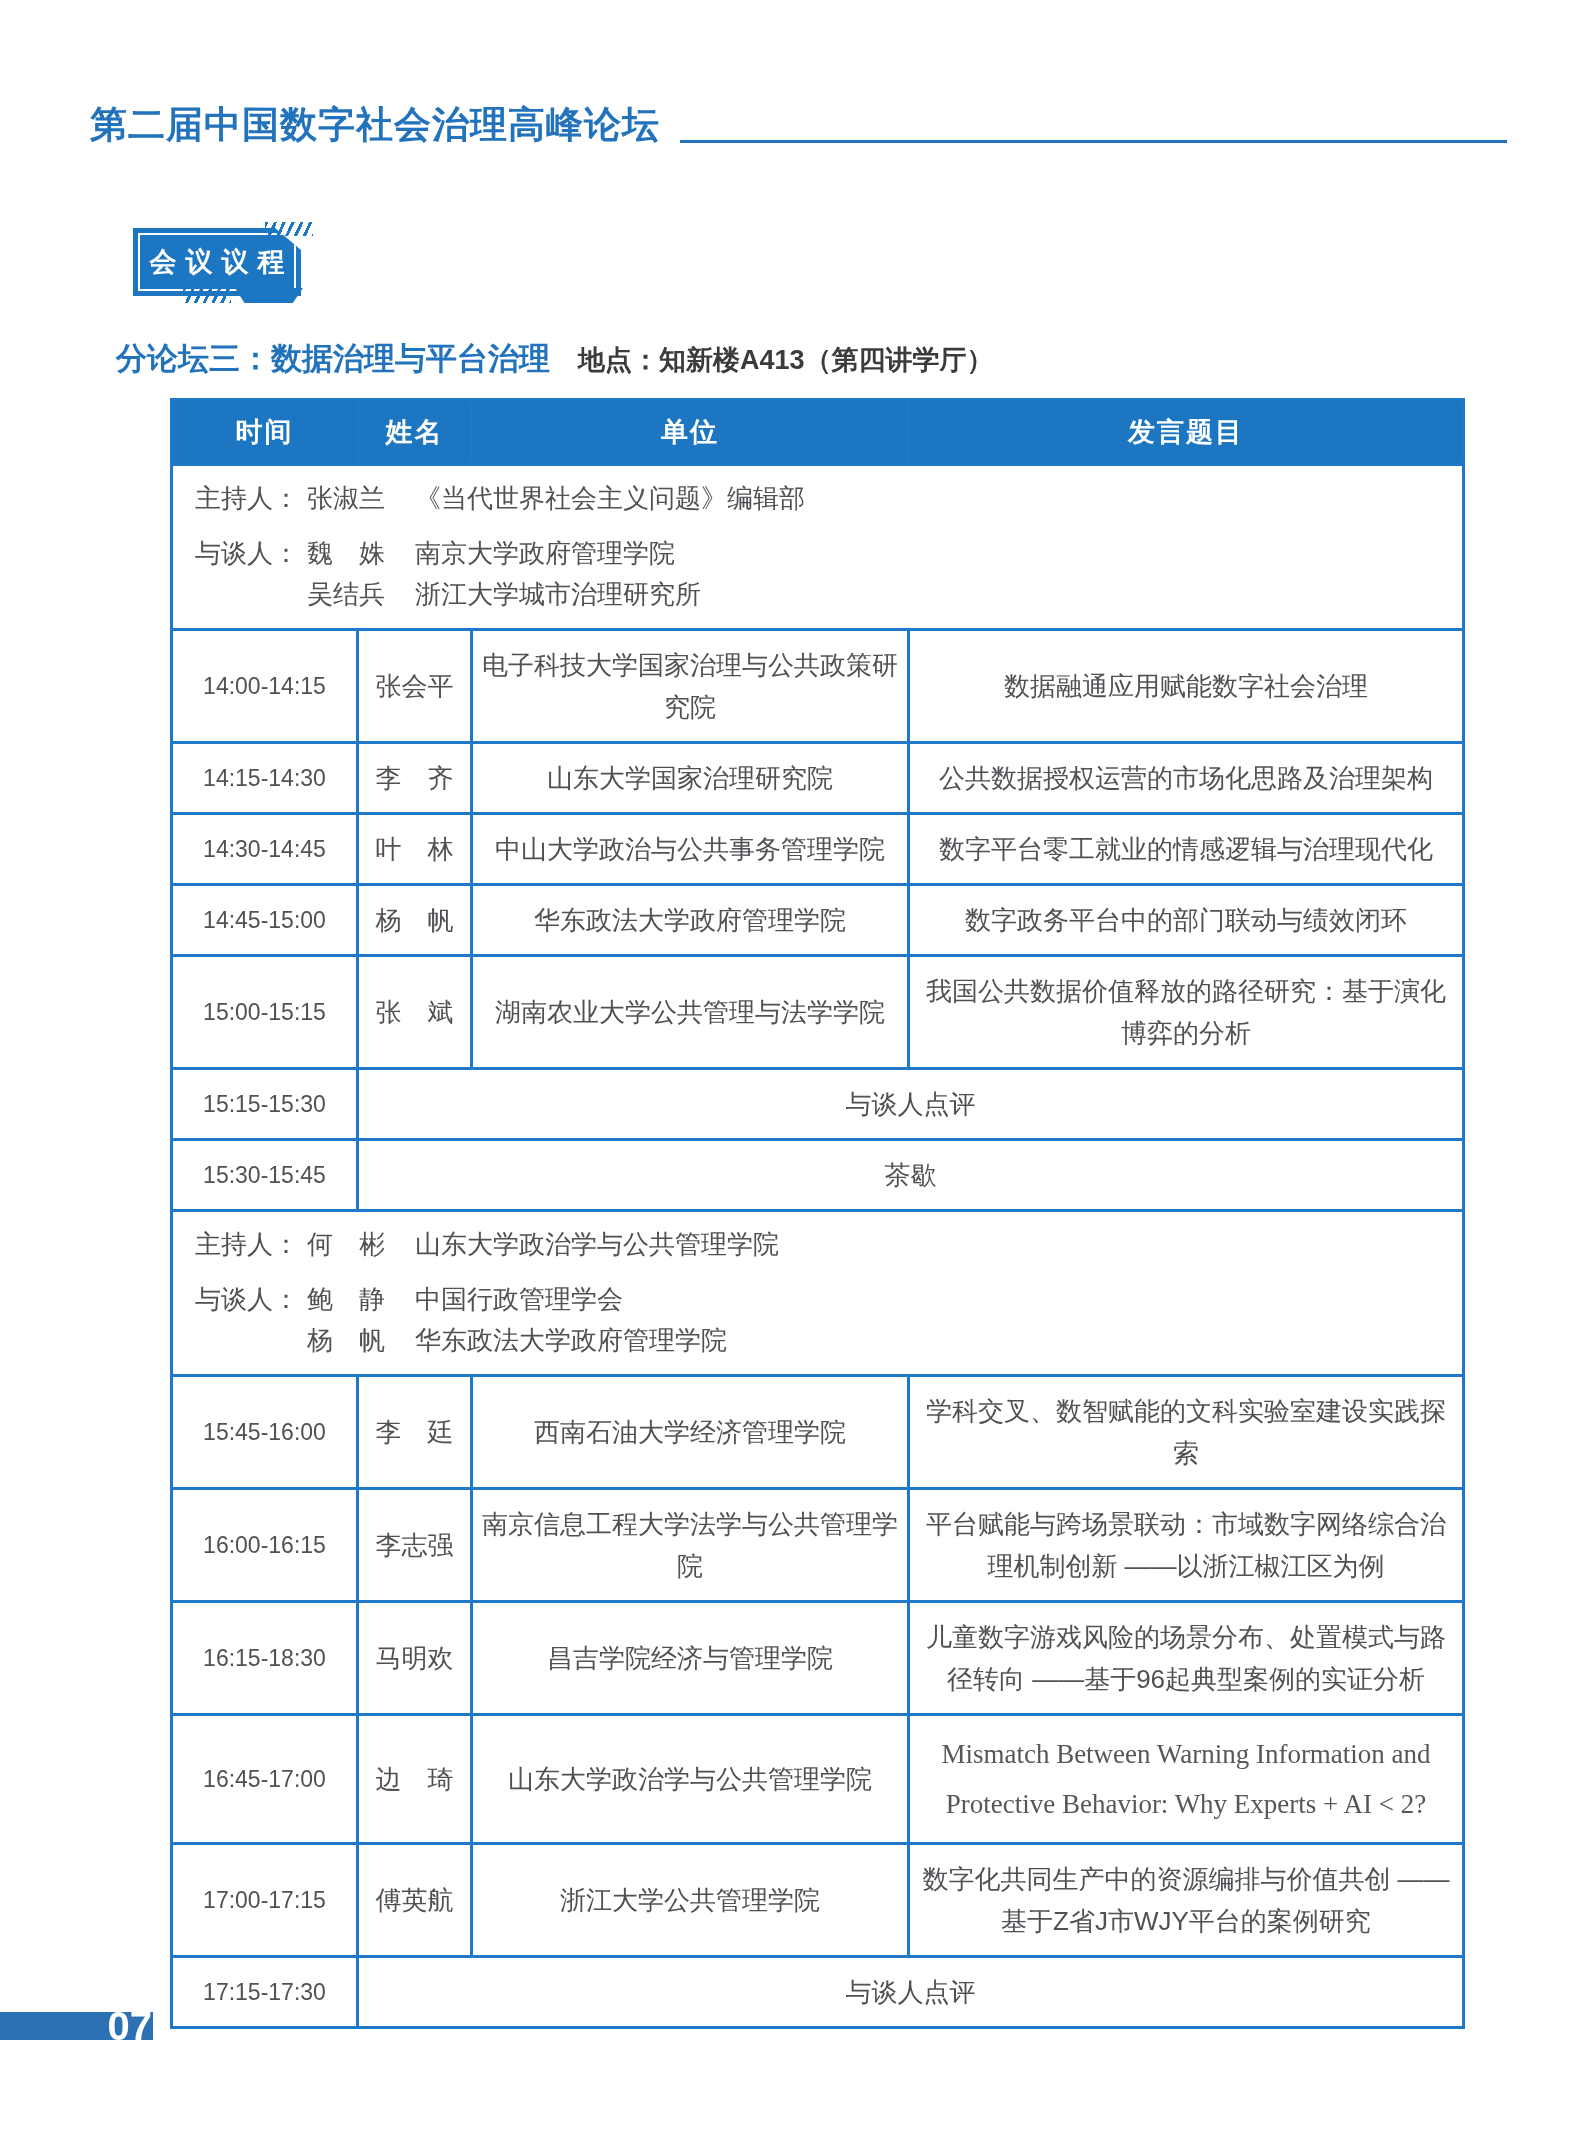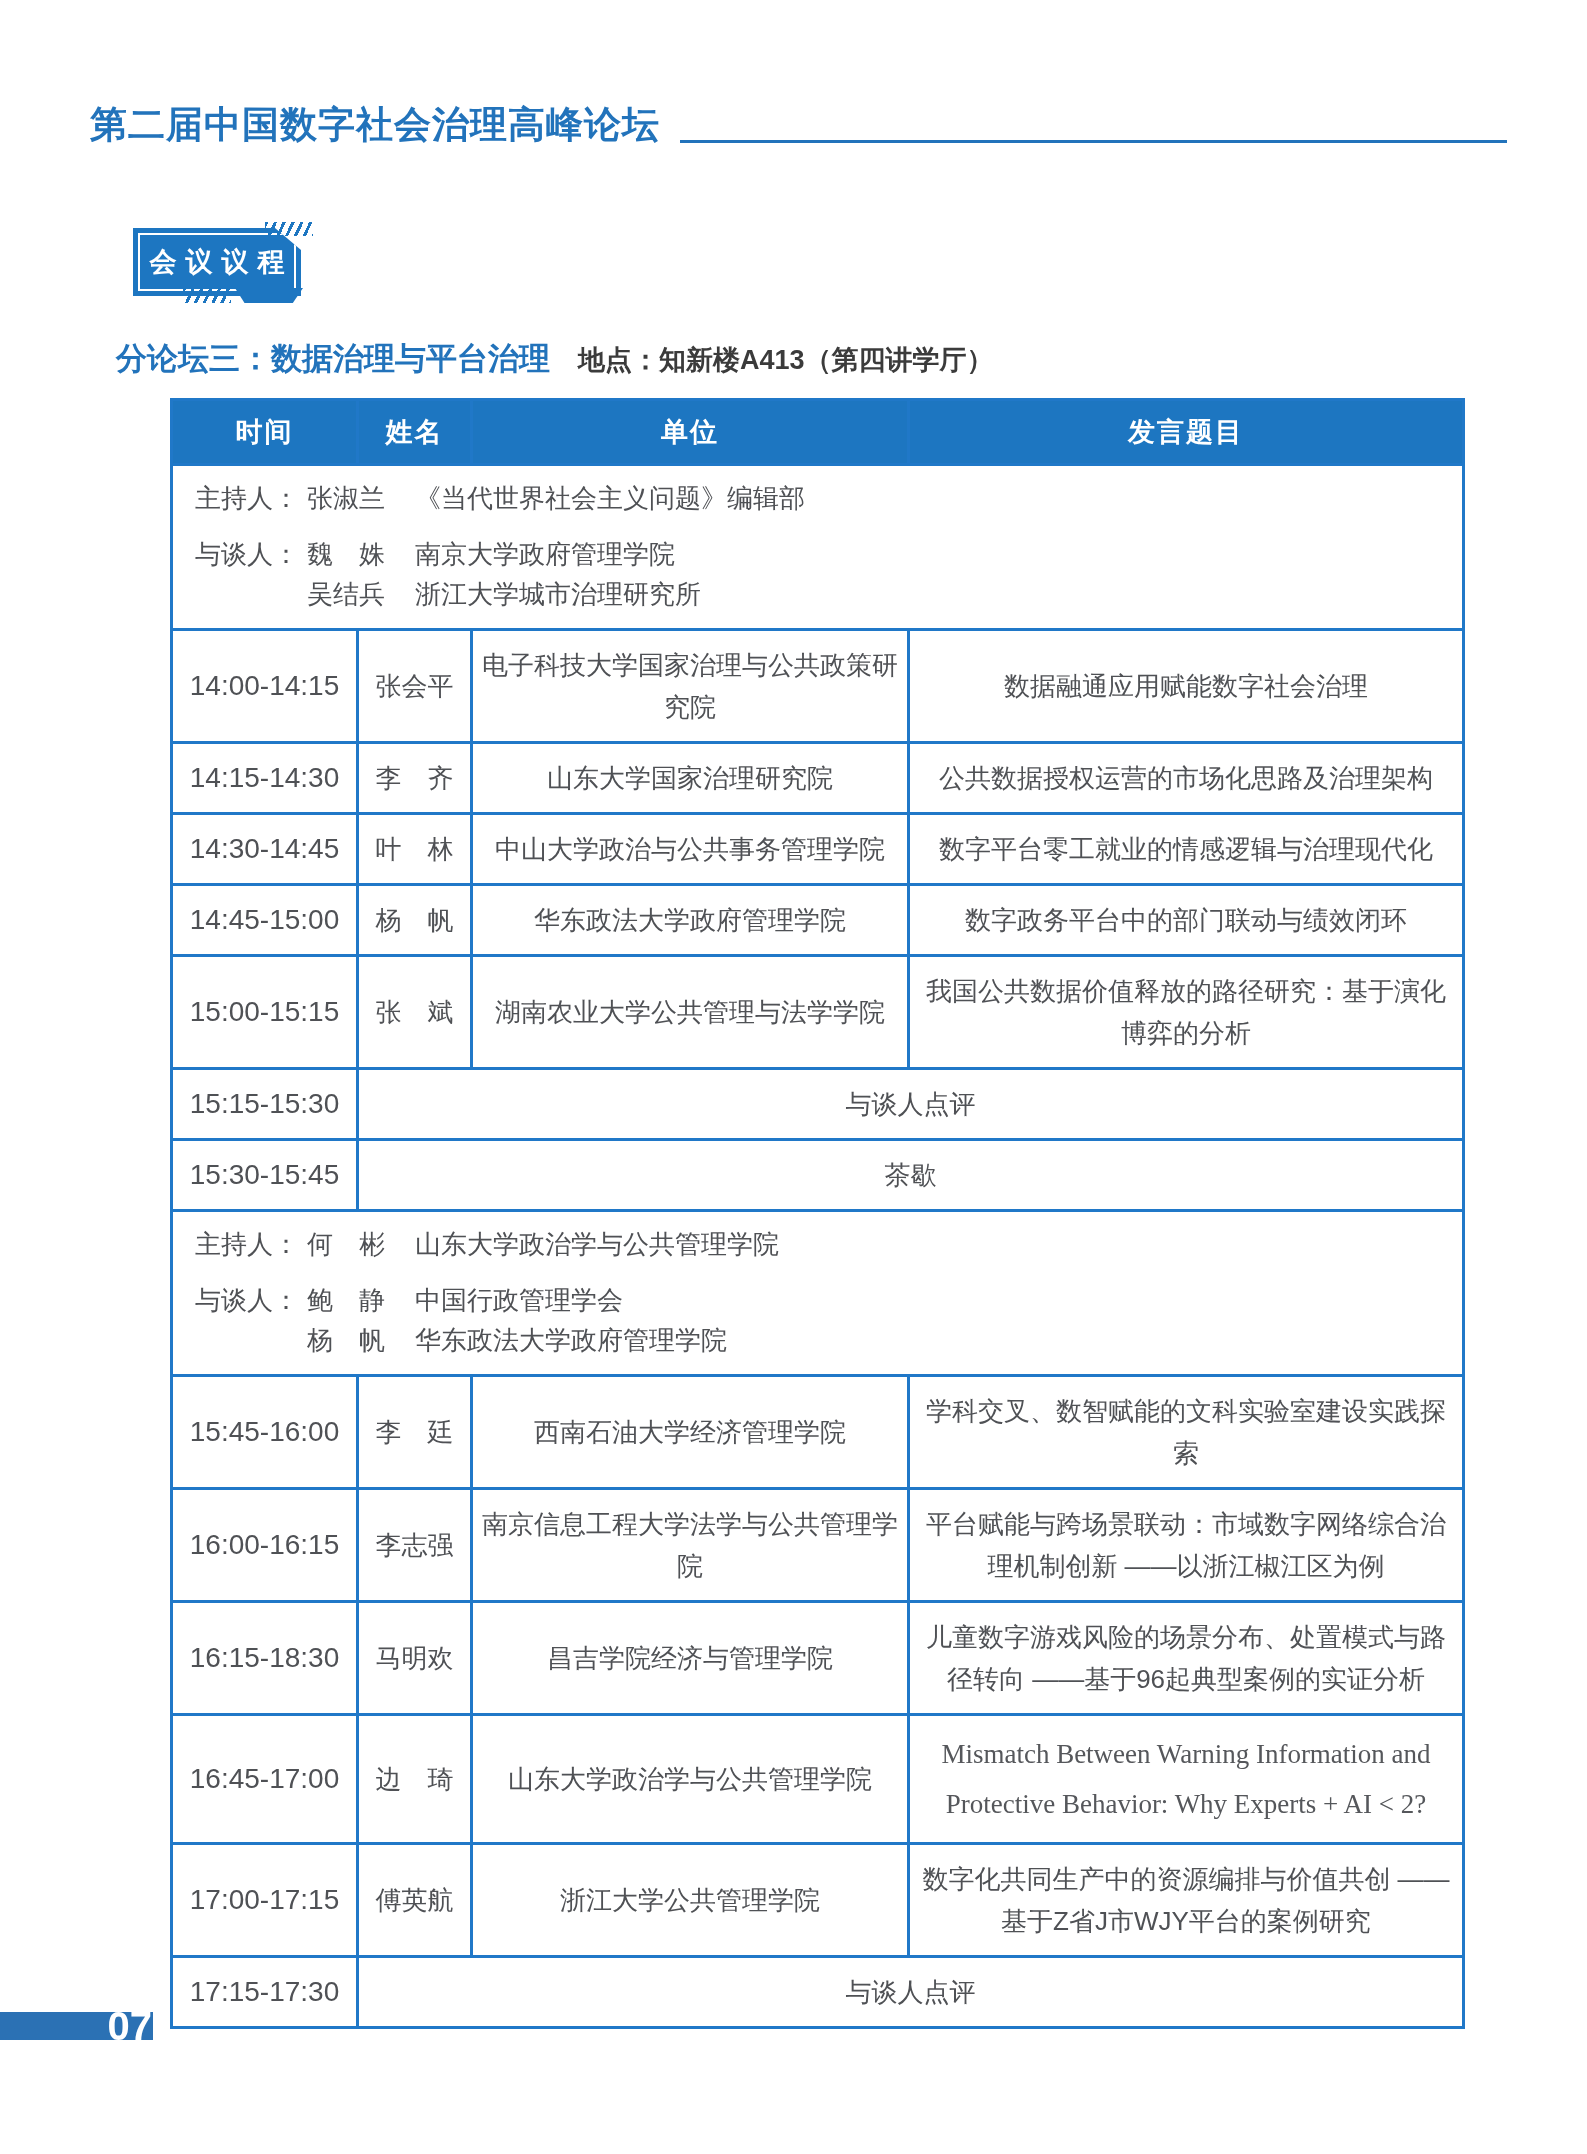--- a/index.html
+++ b/index.html
@@ -45,25 +45,25 @@
   table{border-collapse:collapse;width:100%;table-layout:fixed;}
   th,td{border:3px solid #2078c8;}
   thead th{
     background:#1d76c1;color:#ffffff;font-size:27px;font-weight:bold;
     padding:13px 0;letter-spacing:2px;
   }
   td{
     font-size:26px;color:#4f5155;text-align:center;
     line-height:42px;padding:13px 8px;word-break:break-word;
   }
-  .c-time{font-size:28px;white-space:nowrap;}
+  .c-time{font-size:23px;white-space:nowrap;}
   .c-note{text-align:center;}
   .panel-cell{text-align:left;padding:12px 10px 14px 22px;}
   .panel-line{display:grid;grid-template-columns:112px 108px auto;line-height:40px;}
-  .panel-line.gap{margin-top:16px;}
+  .panel-line.gap{margin-top:16px;font-family:Liberation Serif, serif;}
   .p-label,.p-name,.p-org{color:#4f5155;}
   .c-title.en{
     font-family:"Liberation Serif","DejaVu Serif",serif;
     font-size:27px;line-height:50px;color:#55575b;
   }
 
   
   .footer{position:absolute;top:2012px;left:0;}
   .footer-bar{width:153px;height:28px;background:#2b71b4;position:relative;}
   .footer-num{

